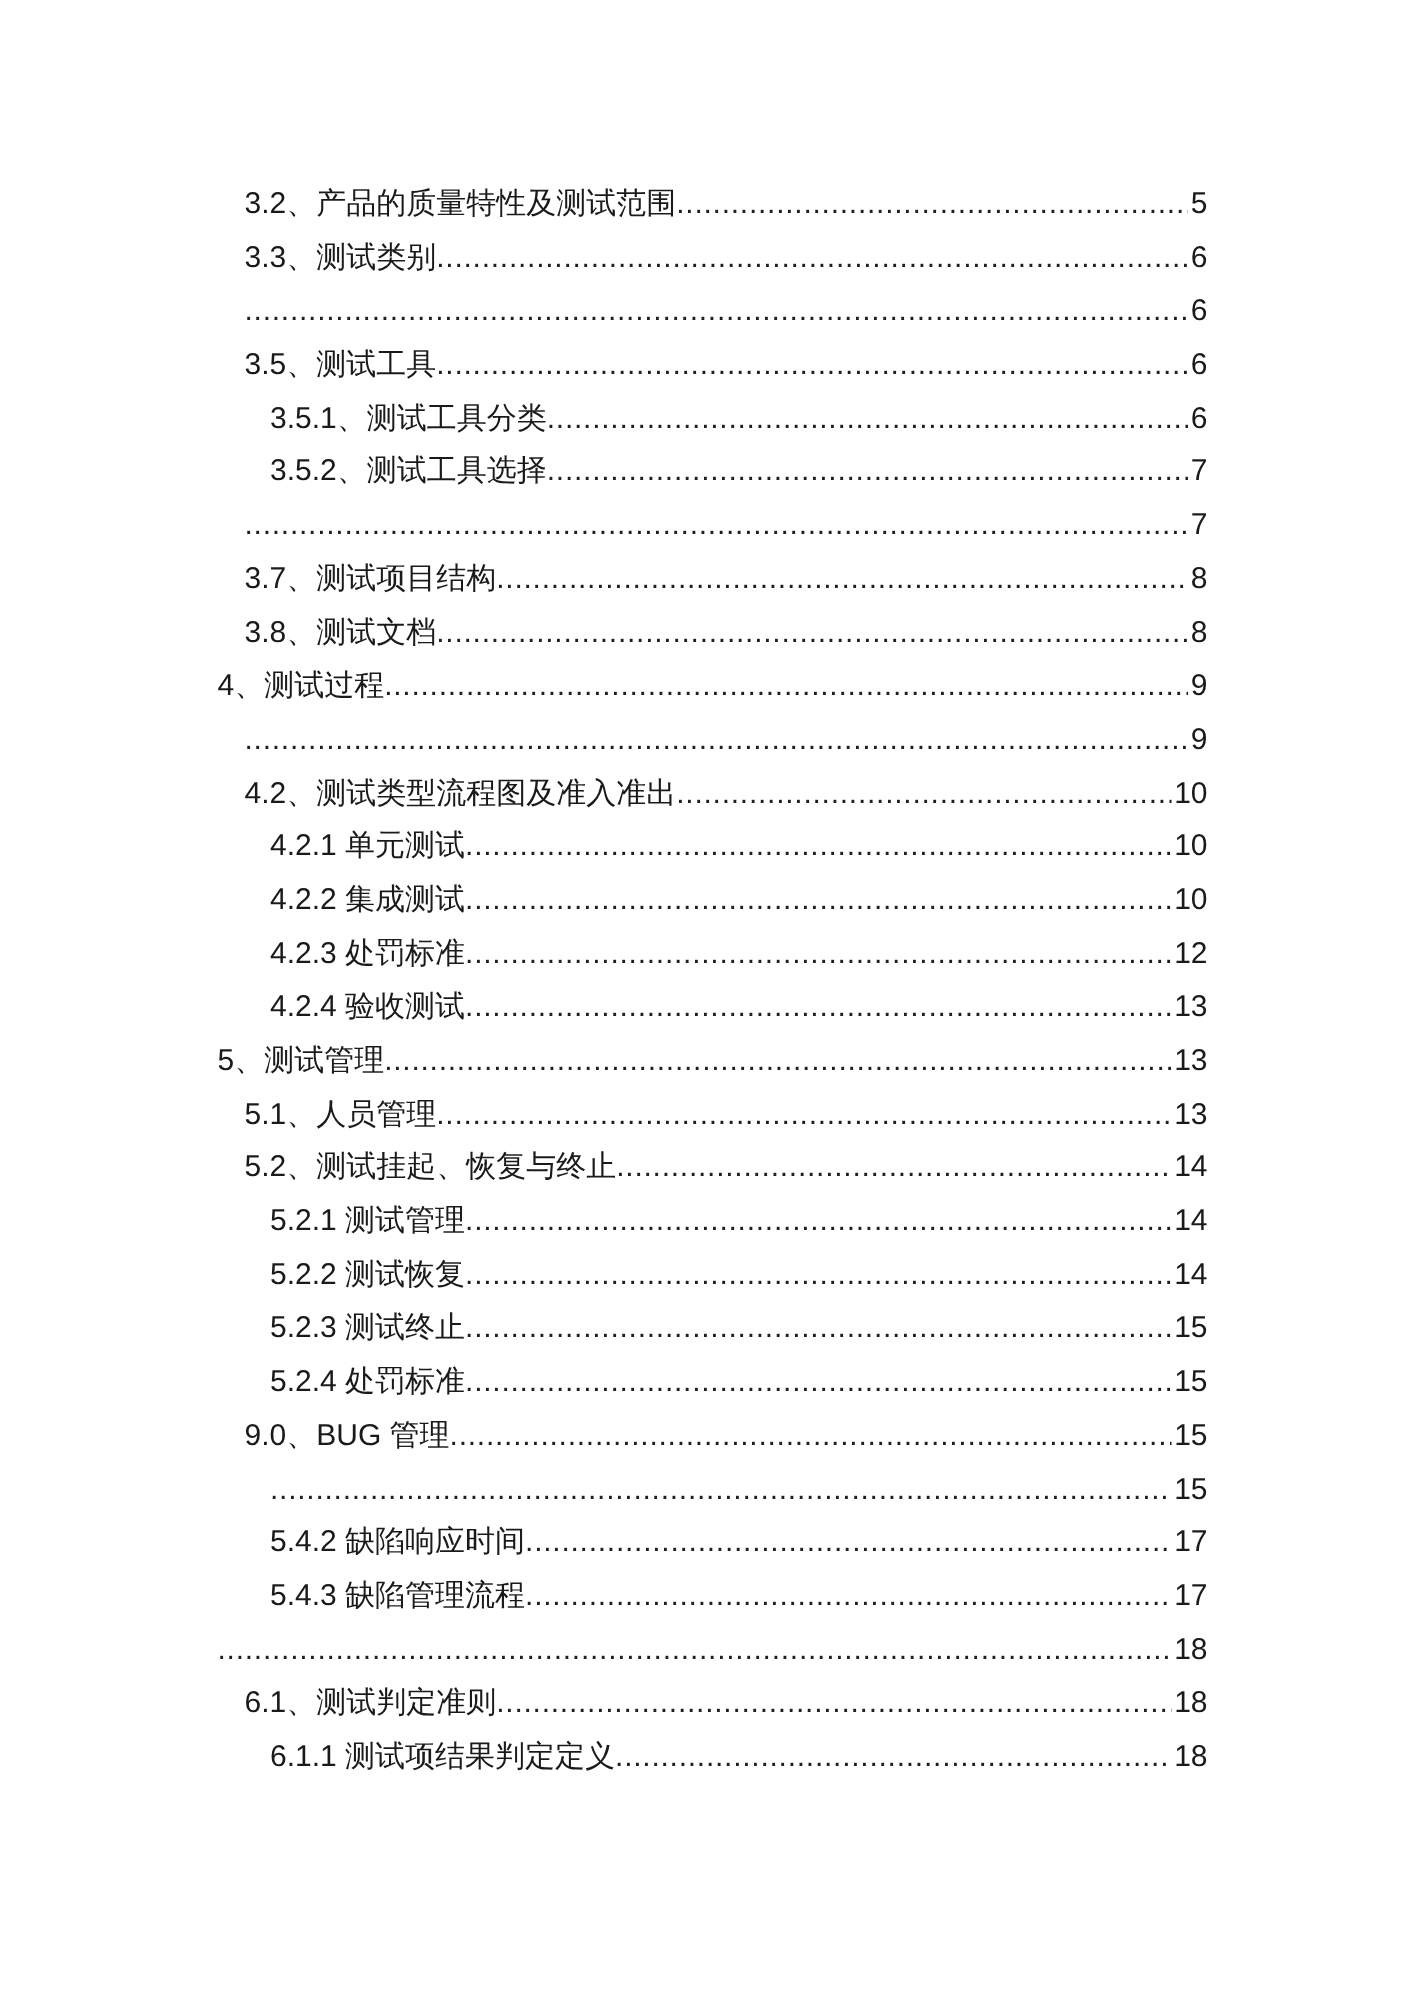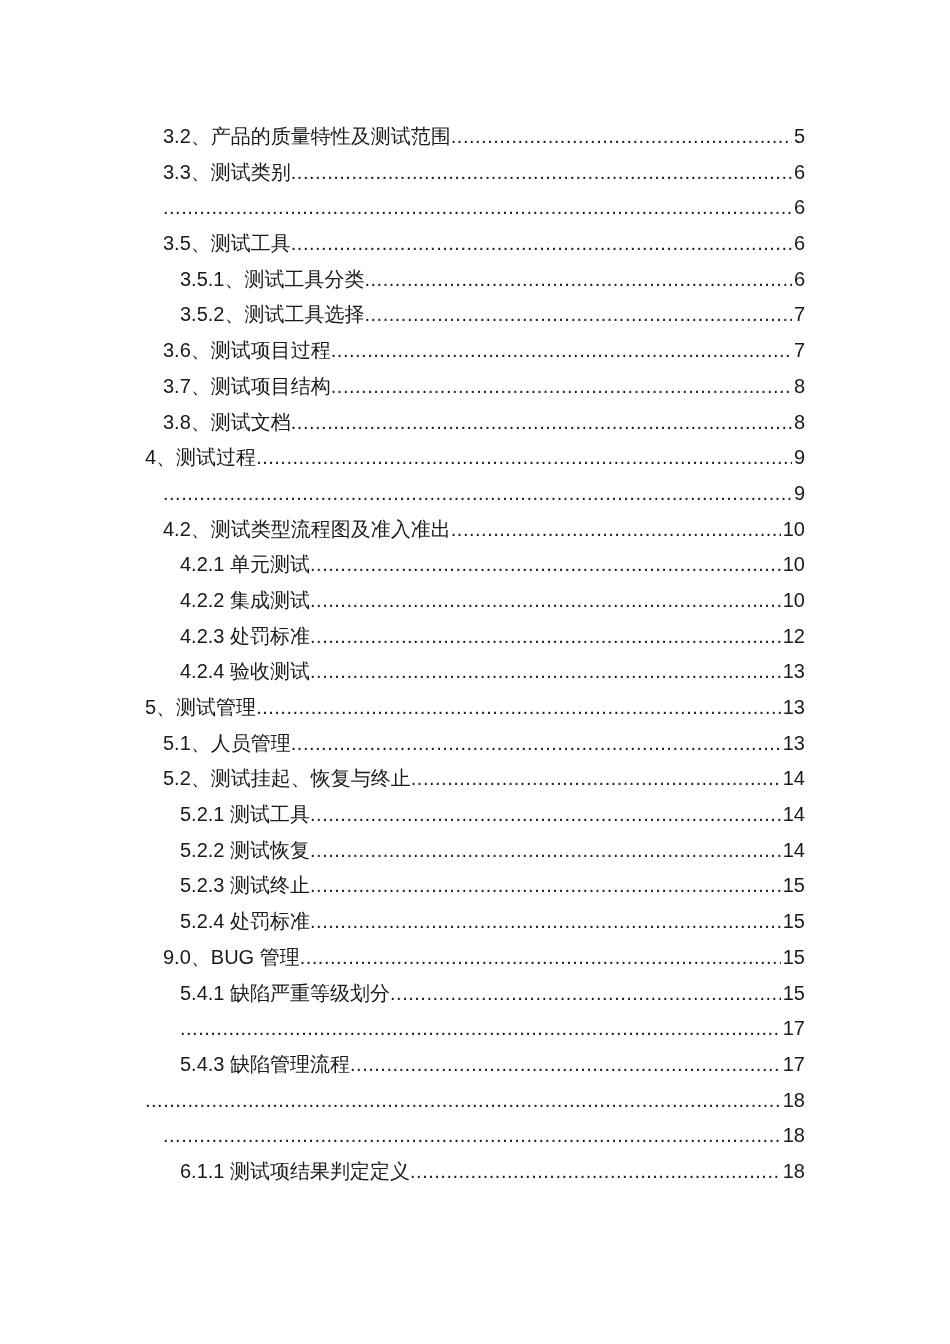--- a/index.html
+++ b/index.html
@@ -85,21 +85,20 @@
     <span class="toc-page">6</span>
   </div>
 
   <div class="toc-row lvl-3">
     <span class="toc-label">3.5.2、测试工具选择</span>
     <span class="toc-dots" aria-hidden="true">............................................................................................................................................................................................................................................................................................................</span>
     <span class="toc-page">7</span>
   </div>
 
   <div class="toc-row lvl-2">
-    <span class="toc-label">3.6、测试项目过程</span>
     <span class="toc-dots" aria-hidden="true">............................................................................................................................................................................................................................................................................................................</span>
     <span class="toc-page">7</span>
   </div>
 
   <div class="toc-row lvl-2">
     <span class="toc-label">3.7、测试项目结构</span>
     <span class="toc-dots" aria-hidden="true">............................................................................................................................................................................................................................................................................................................</span>
     <span class="toc-page">8</span>
   </div>
 
@@ -162,21 +161,21 @@
     <span class="toc-page">13</span>
   </div>
 
   <div class="toc-row lvl-2">
     <span class="toc-label">5.2、测试挂起、恢复与终止</span>
     <span class="toc-dots" aria-hidden="true">............................................................................................................................................................................................................................................................................................................</span>
     <span class="toc-page">14</span>
   </div>
 
   <div class="toc-row lvl-3">
-    <span class="toc-label">5.2.1 测试工具</span>
+    <span class="toc-label">5.2.1 测试管理</span>
     <span class="toc-dots" aria-hidden="true">............................................................................................................................................................................................................................................................................................................</span>
     <span class="toc-page">14</span>
   </div>
 
   <div class="toc-row lvl-3">
     <span class="toc-label">5.2.2 测试恢复</span>
     <span class="toc-dots" aria-hidden="true">............................................................................................................................................................................................................................................................................................................</span>
     <span class="toc-page">14</span>
   </div>
 
@@ -192,42 +191,43 @@
     <span class="toc-page">15</span>
   </div>
 
   <div class="toc-row lvl-2">
     <span class="toc-label">9.0、BUG 管理</span>
     <span class="toc-dots" aria-hidden="true">............................................................................................................................................................................................................................................................................................................</span>
     <span class="toc-page">15</span>
   </div>
 
   <div class="toc-row lvl-3">
-    <span class="toc-label">5.4.1 缺陷严重等级划分</span>
-    <span class="toc-dots" aria-hidden="true">............................................................................................................................................................................................................................................................................................................</span>
-    <span class="toc-page">15</span>
-  </div>
-
-  <div class="toc-row lvl-3">
+    <span class="toc-dots" aria-hidden="true">............................................................................................................................................................................................................................................................................................................</span>
+    <span class="toc-page">15</span>
+  </div>
+
+  <div class="toc-row lvl-3">
+    <span class="toc-label">5.4.2 缺陷响应时间</span>
     <span class="toc-dots" aria-hidden="true">............................................................................................................................................................................................................................................................................................................</span>
     <span class="toc-page">17</span>
   </div>
 
   <div class="toc-row lvl-3">
     <span class="toc-label">5.4.3 缺陷管理流程</span>
     <span class="toc-dots" aria-hidden="true">............................................................................................................................................................................................................................................................................................................</span>
     <span class="toc-page">17</span>
   </div>
 
   <div class="toc-row lvl-1">
     <span class="toc-dots" aria-hidden="true">............................................................................................................................................................................................................................................................................................................</span>
     <span class="toc-page">18</span>
   </div>
 
   <div class="toc-row lvl-2">
+    <span class="toc-label">6.1、测试判定准则</span>
     <span class="toc-dots" aria-hidden="true">............................................................................................................................................................................................................................................................................................................</span>
     <span class="toc-page">18</span>
   </div>
 
   <div class="toc-row lvl-3">
     <span class="toc-label">6.1.1 测试项结果判定定义</span>
     <span class="toc-dots" aria-hidden="true">............................................................................................................................................................................................................................................................................................................</span>
     <span class="toc-page">18</span>
   </div>
 </div>

